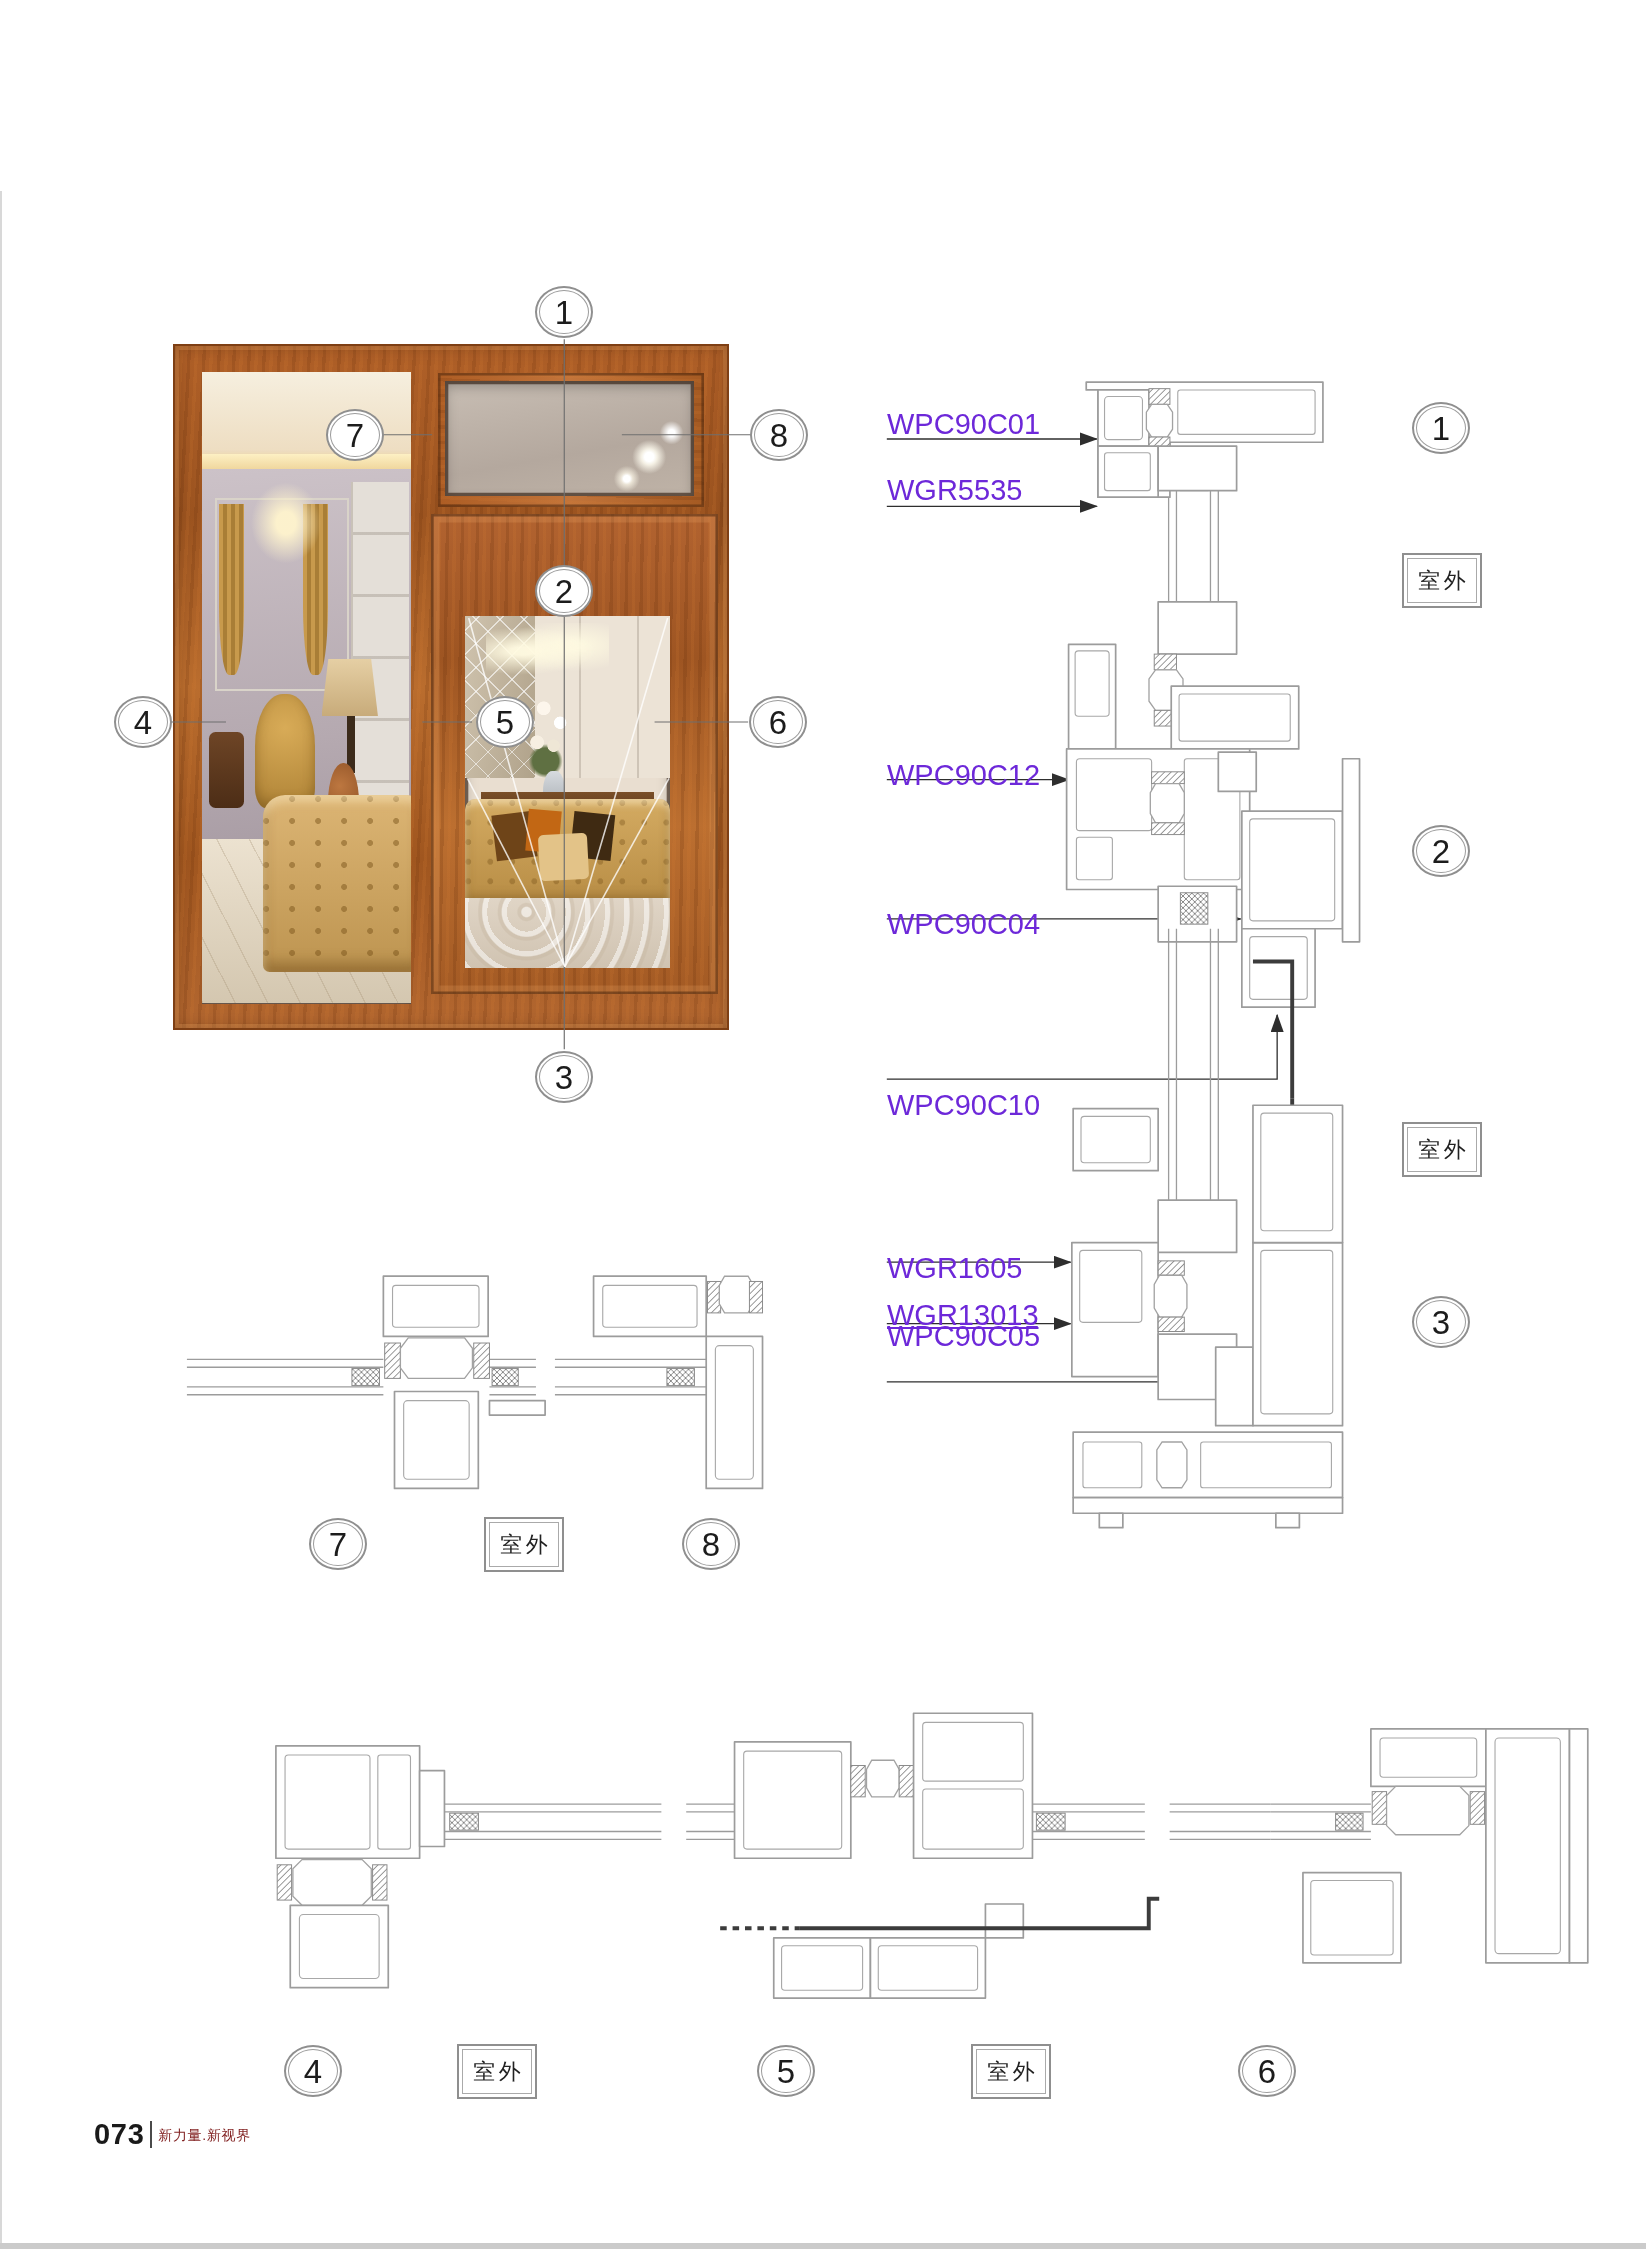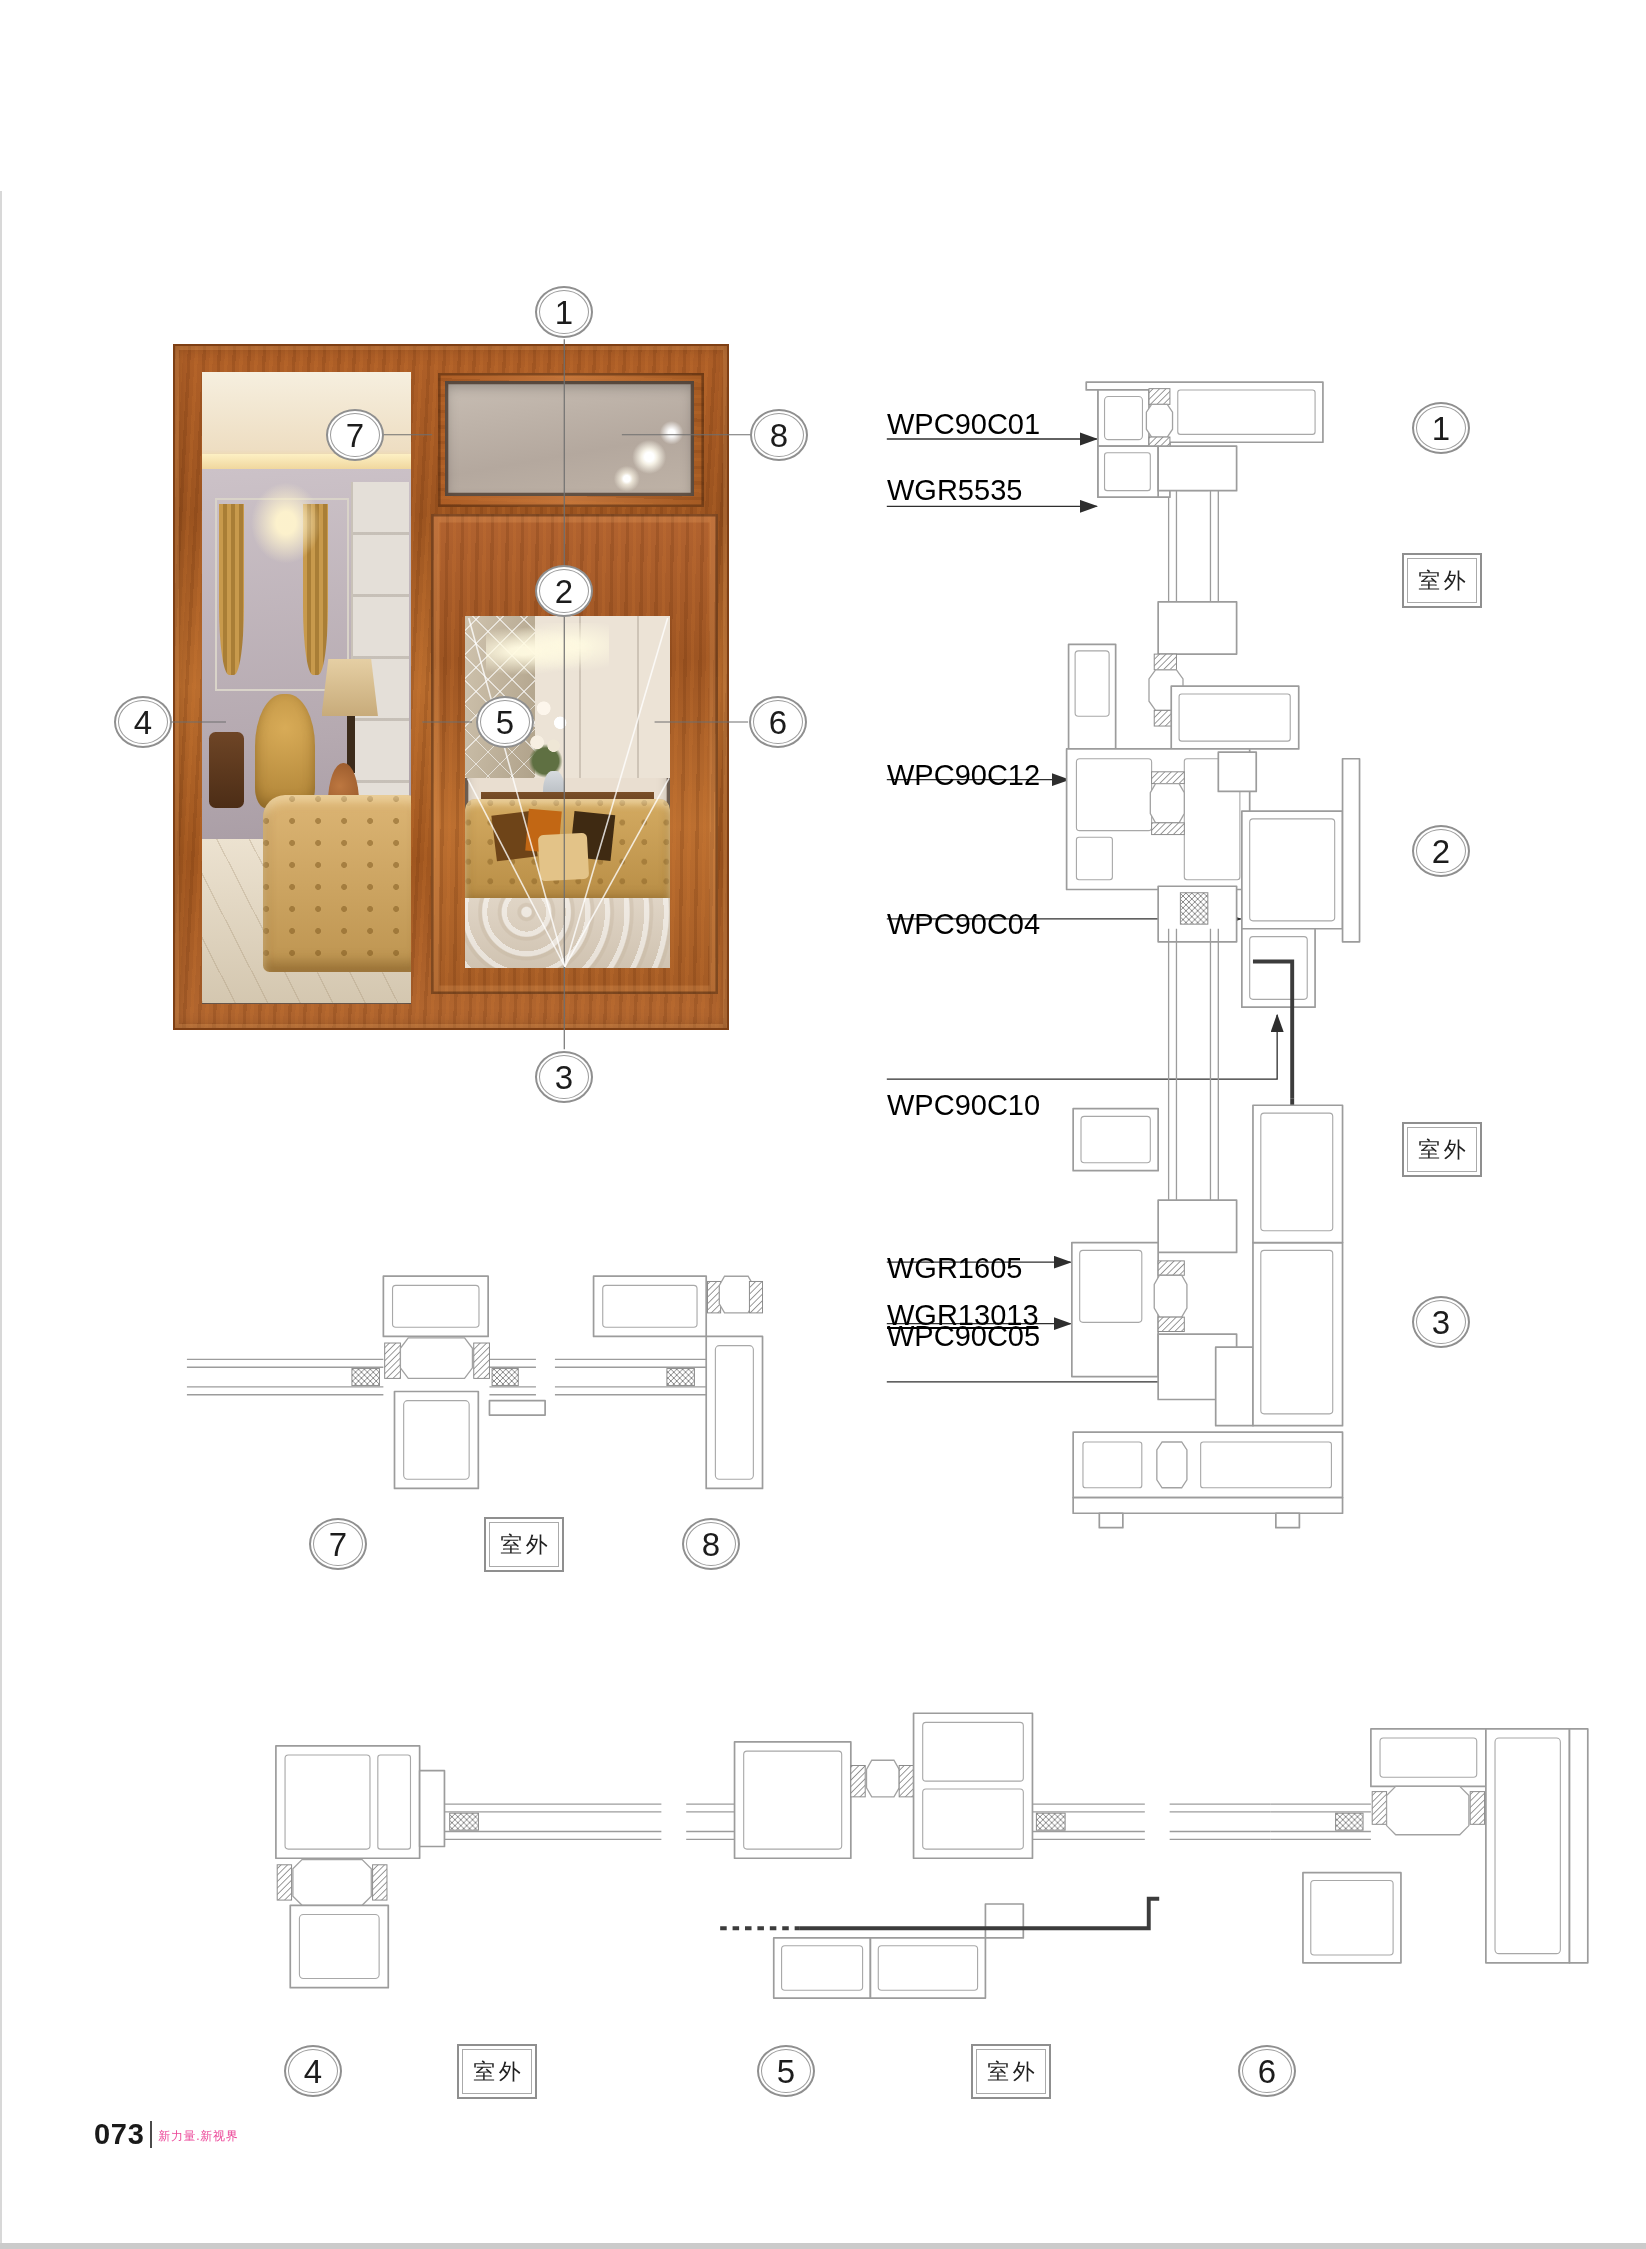--- a/index.html
+++ b/index.html
@@ -12,21 +12,21 @@
   .co::before{content:'';position:absolute;inset:2px;border:1.3px solid #9c9c9c;border-radius:50%;}
   .co span{font-size:33px;color:#1c1c1c;line-height:1;}
 
   
   .ob{position:absolute;width:80px;height:55px;background:#fff;border:2px solid #8f8f8f;
       display:flex;align-items:center;justify-content:center;z-index:6;box-sizing:border-box;}
   .ob::before{content:'';position:absolute;inset:2.6px;border:1.3px solid #aaaaaa;}
   .ob span{font-size:22px;color:#222;letter-spacing:3.3px;text-indent:3.3px;}
 
   
-  .plabel{position:absolute;left:887px;font-size:29px;color:#000000;letter-spacing:0px;z-index:5;white-space:nowrap;}
+  .plabel{position:absolute;left:887px;font-size:29px;color:#6d28d9;letter-spacing:0px;z-index:5;white-space:nowrap;}
 
   
   #photo{position:absolute;left:173px;top:344px;width:556px;height:686px;z-index:1;
      background:
        repeating-linear-gradient(93deg, rgba(92,40,8,0.16) 0 3.3px, rgba(255,255,255,0) 3.3px 7.2px, rgba(214,126,52,0.16) 7.2px 10.5px, rgba(255,255,255,0) 10.5px 15px),
        linear-gradient(180deg,#b06028,#9c5420 25%,#ba6d2e 50%,#a0561f 75%,#b36730);
      box-shadow: inset 0 0 0 2px #7e3f14, inset 0 0 0 5.9px rgba(255,186,116,.22), inset 0 0 17px rgba(60,25,5,.5);}
   .glass{position:absolute;overflow:hidden;box-shadow:inset 0 0 0 3.3px rgba(42,21,8,.6), inset 0 5.2px 13px rgba(0,0,0,.28);}
   
   #paneL{left:29.4px;top:27.5px;width:209px;height:632px;background:#cfc5bb;}
@@ -108,21 +108,21 @@
   .ld{stroke:#2e2e2e;stroke-width:2;fill:none;}
   .seal{stroke:#3c3c3c;stroke-width:6;fill:none;}
   .seald{stroke:#3c3c3c;stroke-width:6;fill:none;stroke-dasharray:10 9;}
   .pline{stroke:#6f6f6f;stroke-width:1.8;fill:none;}
   .wline{stroke:rgba(255,255,255,.78);stroke-width:2.4;fill:none;}
 
   
   #footer{position:absolute;left:94px;top:2118px;display:flex;align-items:center;z-index:5;}
   #footer .num{font-size:29px;font-weight:bold;color:#1a1a1a;letter-spacing:0.7px;}
   #footer .bar{width:2px;height:27.5px;background:#4a4a4a;margin:0 6.5px 0 5.2px;}
-  #footer .tag{font-size:12px;color:#ec4899;letter-spacing:0.7px;margin-top:3.9px;}
+  #footer .tag{font-size:14px;color:#7f1d1d;letter-spacing:0.7px;margin-top:3.9px;}
 
   .edgeL{position:absolute;left:0;top:191px;width:2px;height:2059px;background:#d8d8d8;}
   .edgeB{position:absolute;left:0;top:2243px;width:1647px;height:7.2px;background:#cbcbcb;}
 </style>
 </head>
 <body>
 
 <div id="page">
 
   <div id="photo">

